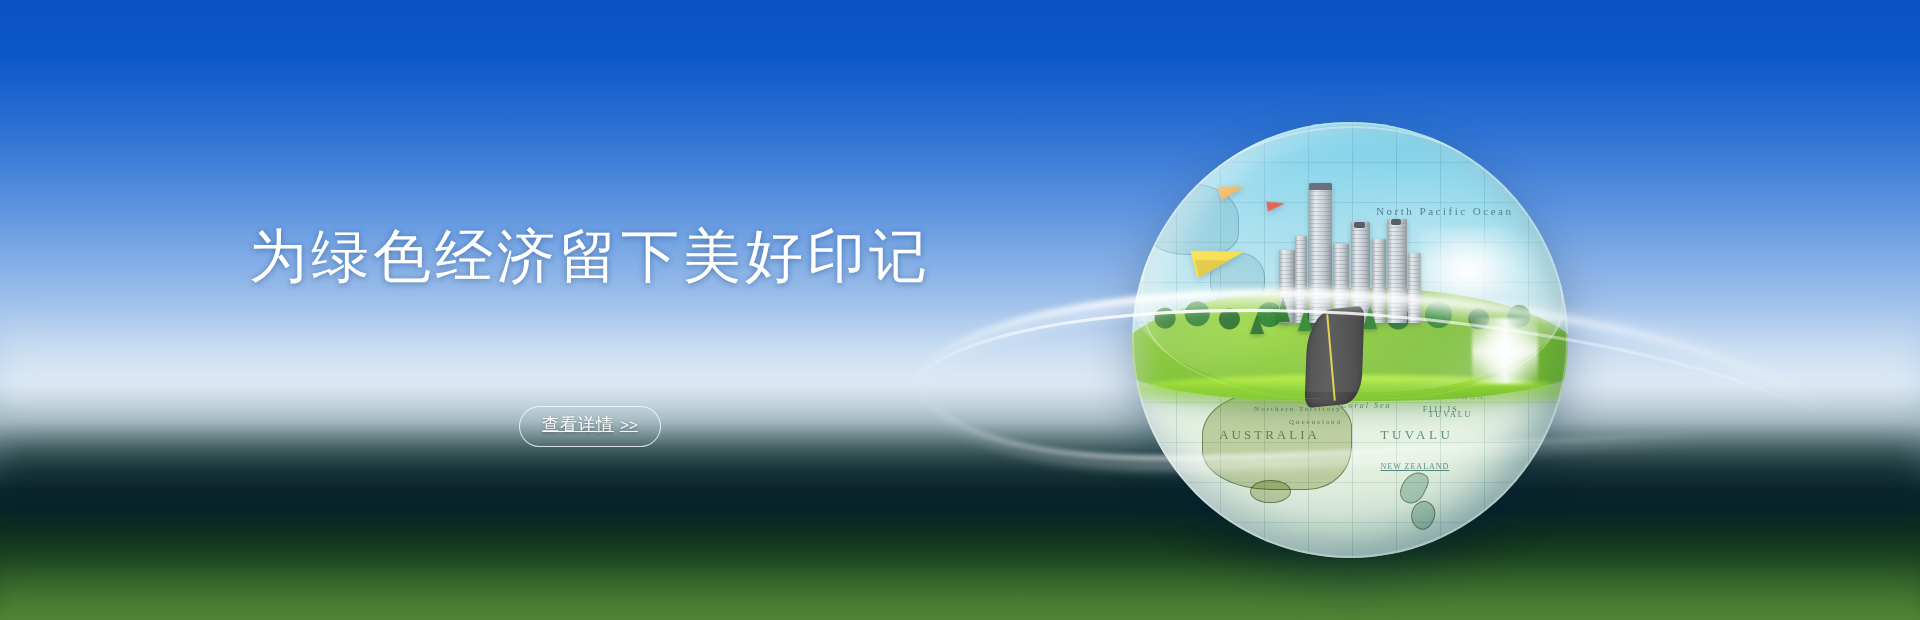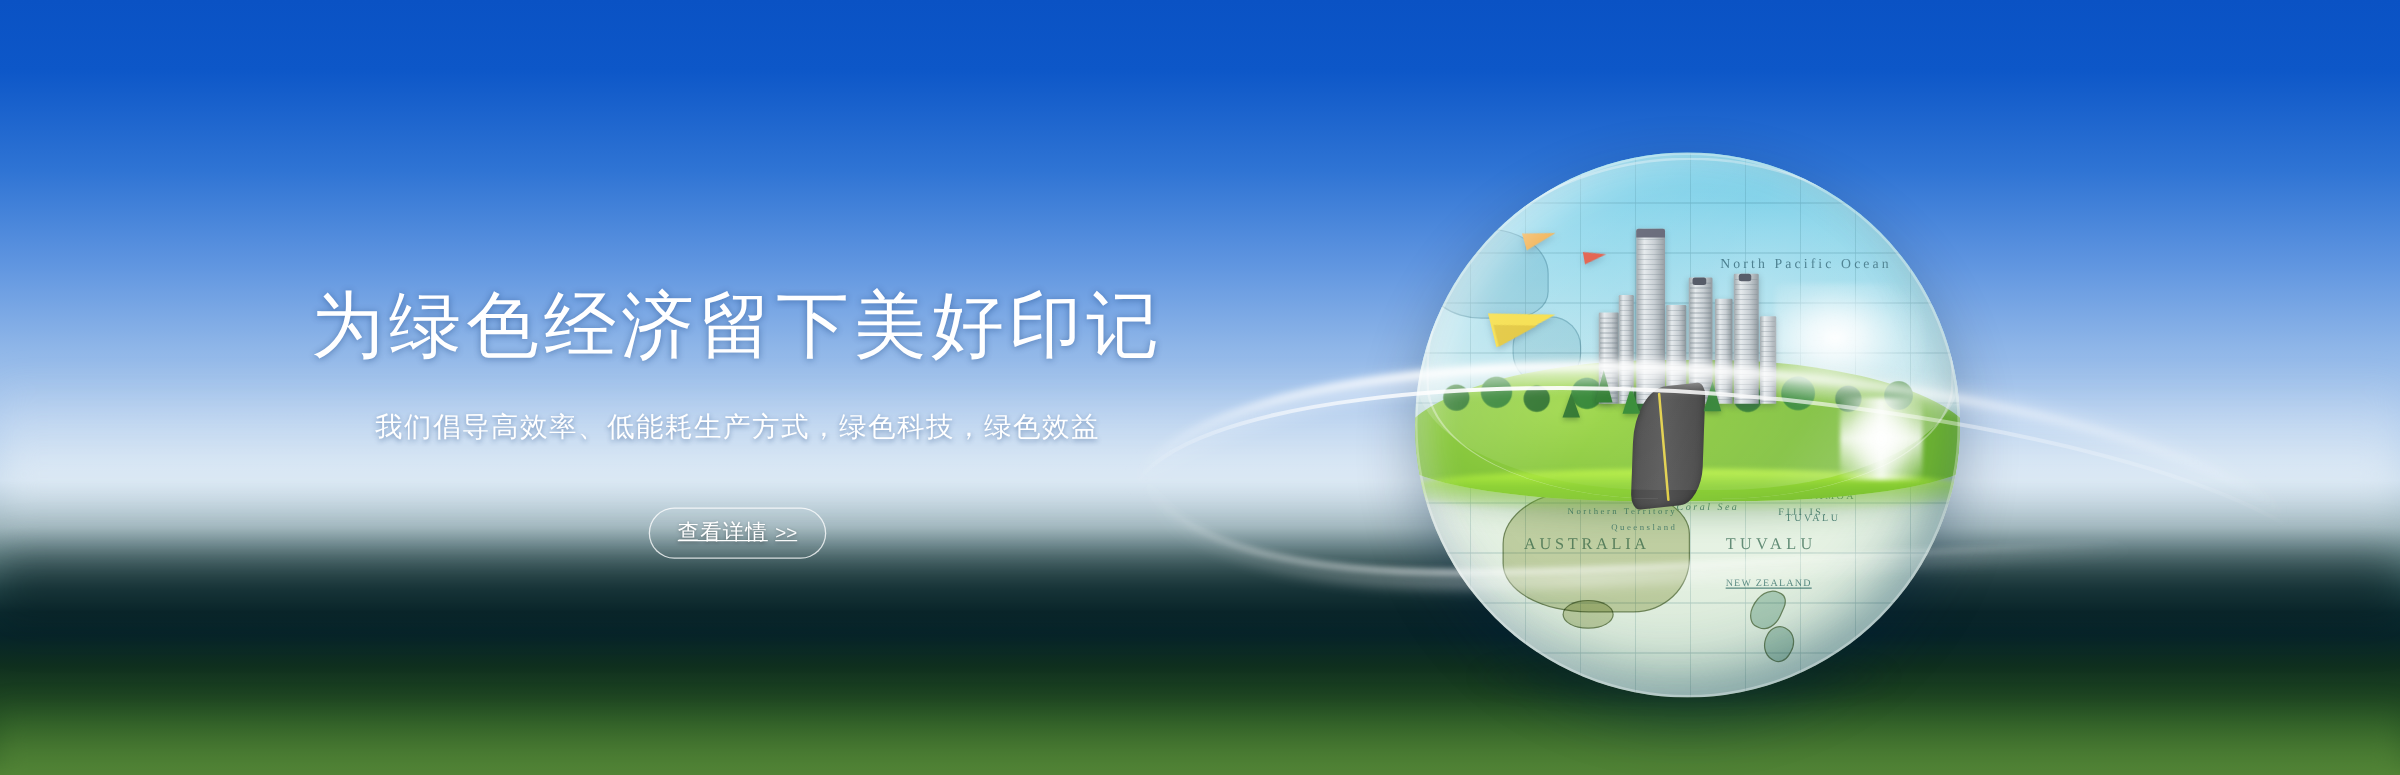--- a/index.html
+++ b/index.html
@@ -77,20 +77,21 @@
     pointer-events: none;
   }
 
   
   .copy {
     position: absolute;
     left: 0;
     top: 0;
     width: 1180px;
     height: 536px;
+    font-family: Liberation Mono, monospace;
   }
   .headline {
     position: absolute;
     left: 0;
     top: 232px;
     width: 1180px;
     text-align: center;
     color: #ffffff;
     font-size: 58px;
     font-weight: 300;
@@ -605,20 +606,19 @@
 
         <path d="M 30,112 C 58,170 150,198 300,196 C 470,194 660,176 830,170" fill="none" stroke="url(#swgrad2)" stroke-width="9" filter="url(#blur2)" opacity="0.85"></path>
         <path d="M 34,114 C 62,166 152,190 302,188 C 466,186 650,170 820,164" fill="none" stroke="url(#swgrad)" stroke-width="3.4" filter="url(#blur1)" opacity="0.95"></path>
       </svg>
     </div>
   </div>
 
   <div class="copy">
     <div class="headline">为绿色经济留下美好印记</div>
 
-    <div class="subhead">我们倡导高效率、低能耗生产方式，绿色科技，绿色效益</div>
 
     <div class="cta-wrap">
       <a class="cta" href="#"><span>查看详情</span><span class="chev">&gt;&gt;</span></a>
     </div>
   </div>
 
 </div>
 
 </body></html>

